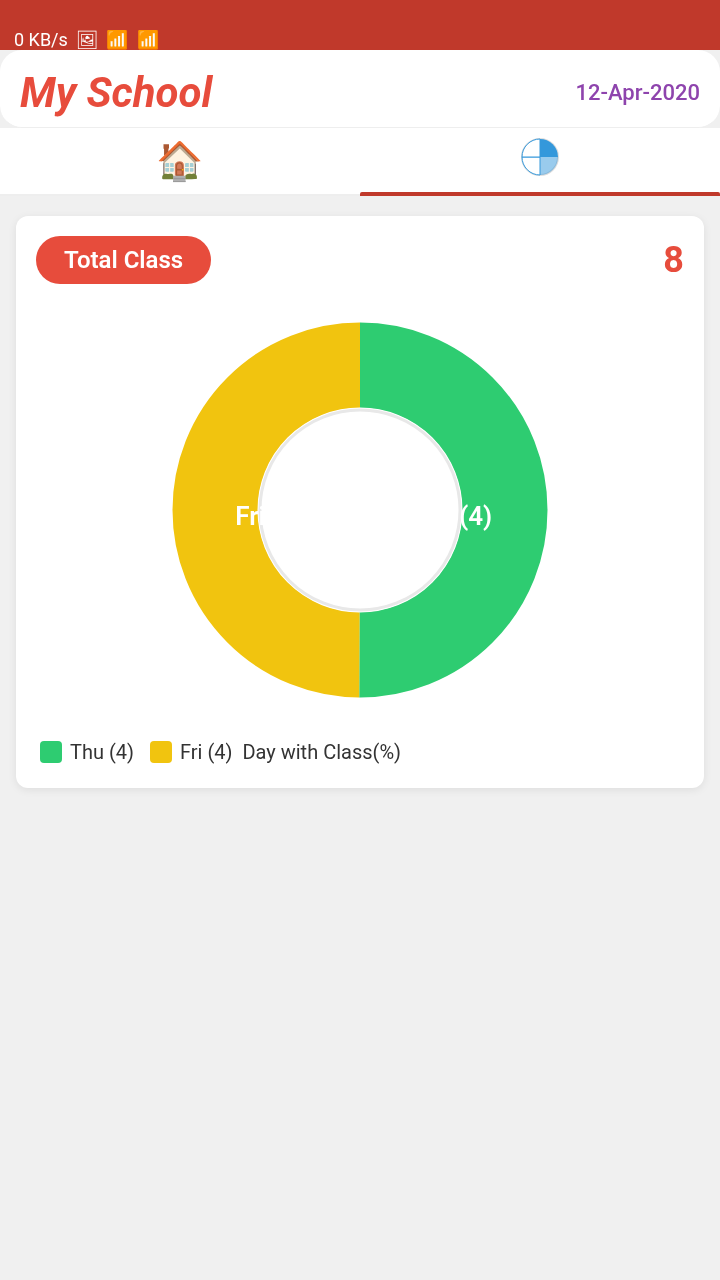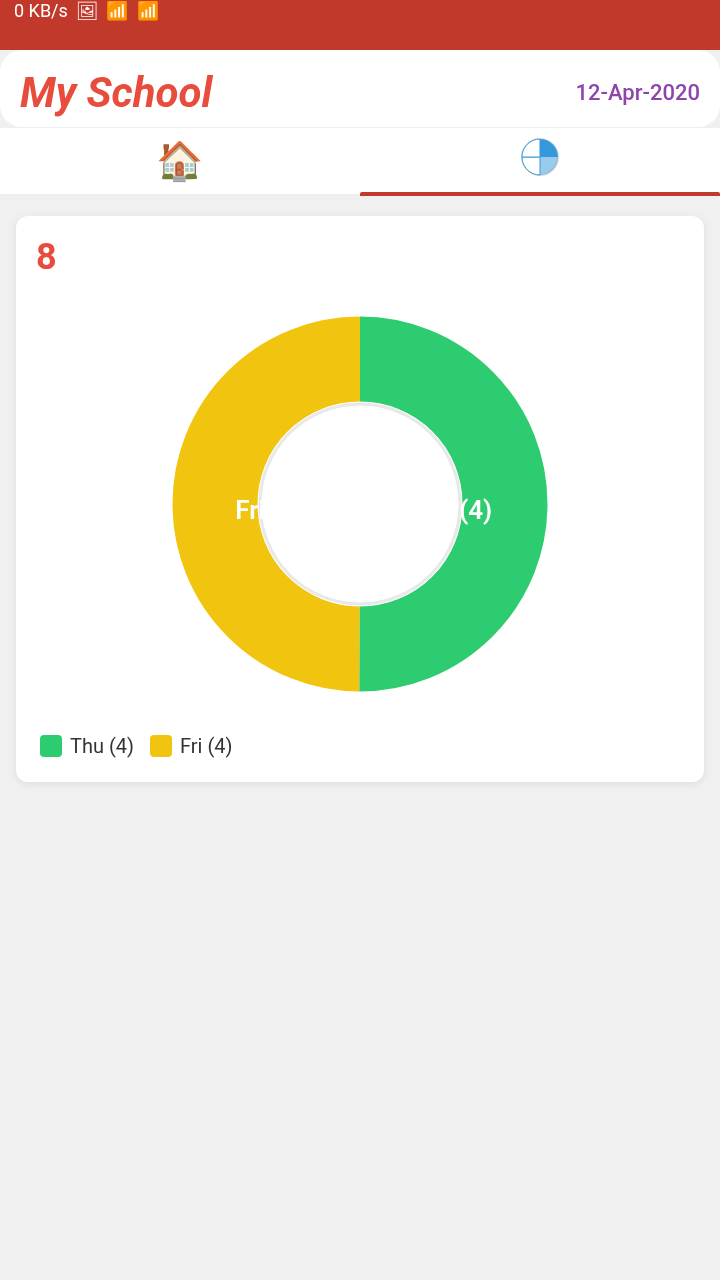--- a/index.html
+++ b/index.html
@@ -11,21 +11,21 @@
       font-family: 'Roboto', Arial, sans-serif;
       overflow-x: hidden;
     }
 
     
     .status-bar {
       width: 100%;
       height: 50px;
       background: #c0392b;
       display: flex;
-      align-items: flex-start;
+      align-items: flex-end;
       justify-content: space-between;
       padding: 0 14px;
     }
     .status-bar-left {
       display: flex;
       align-items: center;
       gap: 8px;
       color: white;
       font-size: 16px;
     }
@@ -204,20 +204,21 @@
 
       </svg>
     </span>
   </div>
 </div>
 
 <div class="main-content">
   <div class="card">
 
     <div class="card-header">
+      <span class="total-class-badge">Total Class</span>
       <span class="total-class-count">8</span>
     </div>
 
     <div class="chart-container">
       <svg class="donut-svg" viewBox="0 0 420 420">
 
         <path d="M210,210 L210,40 A170,170 0 0,1 210,380 Z" fill="#2ecc71" opacity="0"></path>
 
         <circle cx="210" cy="210" r="145" fill="none" stroke="#2ecc71" stroke-width="85" stroke-dasharray="456 456" stroke-dashoffset="0" transform="rotate(-90, 210, 210)"></circle>
 
@@ -234,16 +235,17 @@
 
     <div class="legend">
       <div class="legend-item">
         <span class="legend-dot" style="background:#2ecc71;"></span>
         <span class="legend-label">Thu (4)</span>
       </div>
       <div class="legend-item" style="margin-left:10px;">
         <span class="legend-dot" style="background:#f1c40f;"></span>
         <span class="legend-label">Fri (4)</span>
       </div>
+      <span class="legend-title">Day with Class(%)</span>
     </div>
 
   </div>
 </div>
 
 </body></html>

